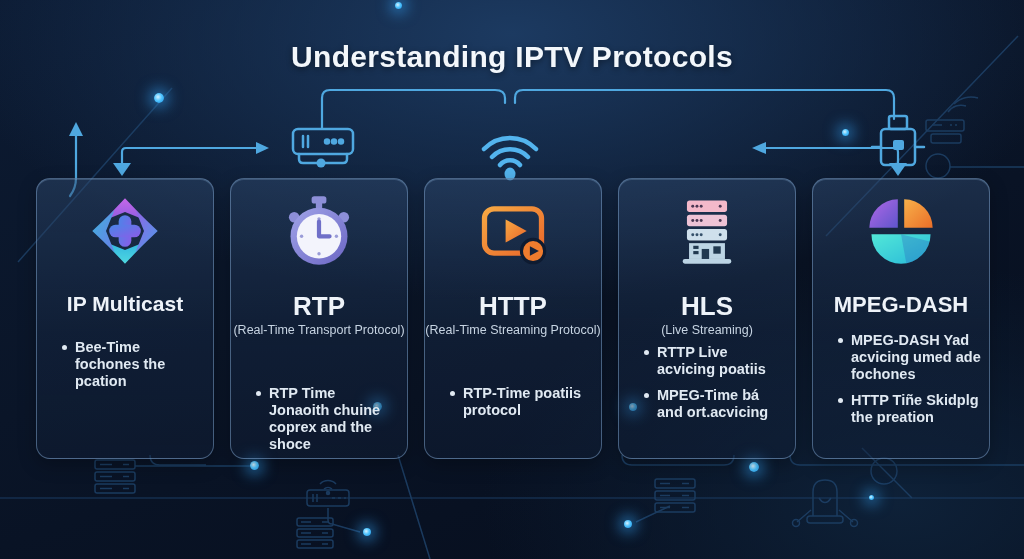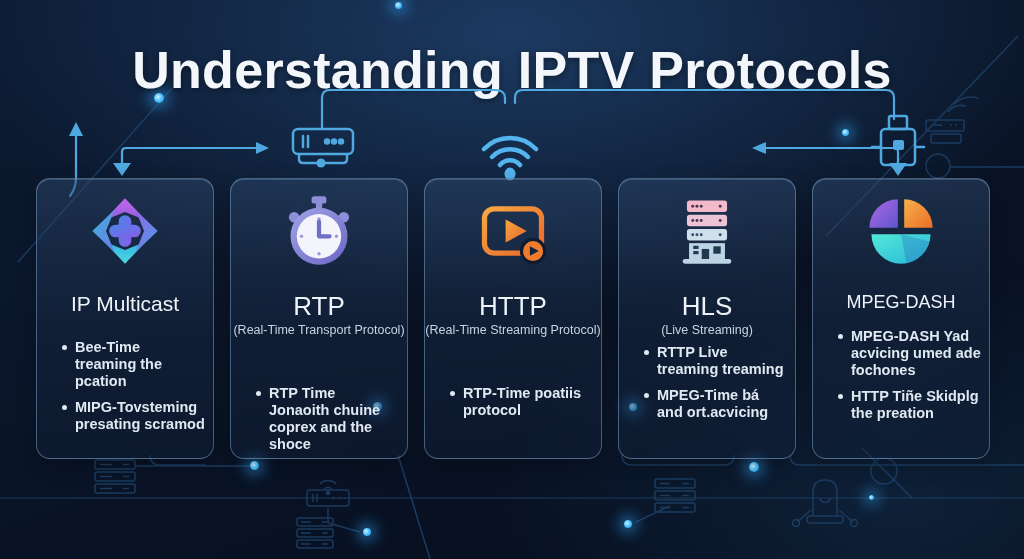--- a/index.html
+++ b/index.html
@@ -7,40 +7,40 @@
     position:relative;width:1024px;height:559px;overflow:hidden;
     font-family:"Liberation Sans",sans-serif;
     background:
       radial-gradient(900px 430px at 50% 6%, #1c3a61 0%, rgba(18,36,64,0) 62%),
       radial-gradient(700px 400px at 88% 90%, #0e2138 0%, rgba(10,22,40,0) 60%),
       linear-gradient(160deg,#0c1b33 0%, #0a1528 45%, #060d1c 100%);
   }
   .bg-deco,.flow-layer{position:absolute;left:0;top:0;}
   .title{
     position:absolute;top:40px;left:0;width:100%;margin:0;text-align:center;
-    font-size:52px;font-weight:700;color:#f3f7fb;letter-spacing:.3px;
+    font-size:30px;font-weight:700;color:#f3f7fb;letter-spacing:.3px;
     text-shadow:0 2px 6px rgba(0,0,0,.45);
   }
   .glow-dot{position:absolute;border-radius:50%;
     background:radial-gradient(circle at 40% 40%, #d6f2ff 0%, #4fc4ff 45%, #1f8fe0 100%);
     box-shadow:0 0 14px 5px rgba(55,170,255,.55);}
   .cards{position:absolute;left:0;top:178px;width:1024px;height:283px;}
   .card{
     position:absolute;top:0;height:281px;width:178px;box-sizing:border-box;
     border-radius:14px;border:1.5px solid rgba(124,162,202,.52);
     background:linear-gradient(180deg, rgba(46,72,108,.50) 0%, rgba(24,42,70,.44) 55%, rgba(18,32,56,.42) 100%);
     box-shadow:inset 0 1px 0 rgba(170,205,240,.22), 0 6px 18px rgba(0,0,0,.25);
     display:flex;flex-direction:column;align-items:center;
   }
   .card--1{left:36px}.card--2{left:230px}.card--3{left:424px}.card--4{left:618px}.card--5{left:812px}
   .card-icon{width:76px;height:76px;margin-top:14px;flex:0 0 auto;}
   .card-icon svg{width:100%;height:100%;display:block;}
-  .card-title{margin-top:24px;font-size:26px;line-height:1.05;font-weight:400;color:#eef3f9;text-align:center;}
+  .card-title{margin-top:24px;font-size:26px;line-height:1.05;font-weight:700;color:#eef3f9;text-align:center;}
   .card--1 .card-title{font-size:21px;}
-  .card--5 .card-title{font-size:18px;}
+  .card--5 .card-title{font-size:22px;}
   .card-sub{margin-top:3px;font-size:12.5px;color:#c7d4e2;white-space:nowrap;}
   .bullets{list-style:none;margin:24px 0 0 0;padding:0 8px 0 24px;align-self:stretch;}
   .card--2 .bullets,.card--3 .bullets{margin-top:48px;}
   .card--4 .bullets{margin-top:7px;}
   .card--5 .bullets{margin-top:16px;}
   .bullets li{
     position:relative;padding-left:14px;margin-bottom:9px;
     font-size:14.5px;font-weight:600;line-height:1.17;color:#e0e9f2;
   }
   .bullets li::before{
@@ -199,22 +199,21 @@
           <polygon points="36,5 56,26 36,18 16,26" fill="url(#mU)"></polygon>
           <polygon points="36,67 16,46 36,54 56,46" fill="url(#mD)"></polygon>
           <polygon points="5,36 26,16 18,36 26,56" fill="url(#mL)"></polygon>
           <polygon points="67,36 46,16 54,36 46,56" fill="url(#mR)"></polygon>
           <rect x="30" y="21" width="12" height="30" rx="6" fill="url(#mC)"></rect>
           <rect x="21" y="30" width="30" height="12" rx="6" fill="url(#mC)"></rect>
         </svg>
       </div>
       <div class="card-title">IP Multicast</div>
       <ul class="bullets">
-        <li>Bee-Time treaming the pcation</li>
-        <li>MIPG-Tovsteming presating scramod</li>
+        <li>Bee-Time fochones the pcation</li>
       </ul>
     </div>
 
     <div class="card card--2">
       <div class="card-icon">
         <svg viewBox="0 0 72 72">
           <defs>
             <linearGradient id="swR" x1="0" y1="0" x2="1" y2="1">
                 <stop offset="0" stop-color="#a0a4e8"></stop>
                 <stop offset="1" stop-color="#6c66c4"></stop>
@@ -288,21 +287,21 @@
           <rect x="23" y="50" width="5" height="3" fill="#203850"></rect>
           <rect x="23" y="55" width="5" height="3" fill="#203850"></rect>
           <rect x="31" y="53" width="7" height="9.5" fill="#203850"></rect>
           <rect x="42" y="50.5" width="7" height="7" fill="#203850"></rect>
           <rect x="13" y="62.5" width="46" height="4.5" rx="2" fill="#bcd4e4"></rect>
         </svg>
       </div>
       <div class="card-title">HLS</div>
       <div class="card-sub">(Live Streaming)</div>
       <ul class="bullets">
-        <li>RTTP Live treaming treaming</li>
+        <li>RTTP Live acvicing poatiis</li>
         <li>MPEG-Time bá and ort.acvicing</li>
       </ul>
     </div>
 
     <div class="card card--5">
       <div class="card-icon">
         <svg viewBox="0 0 72 72">
           <defs>
             <linearGradient id="pgP" x1="0" y1="0" x2="1" y2="1">
                 <stop offset="0" stop-color="#b168e6"></stop>

